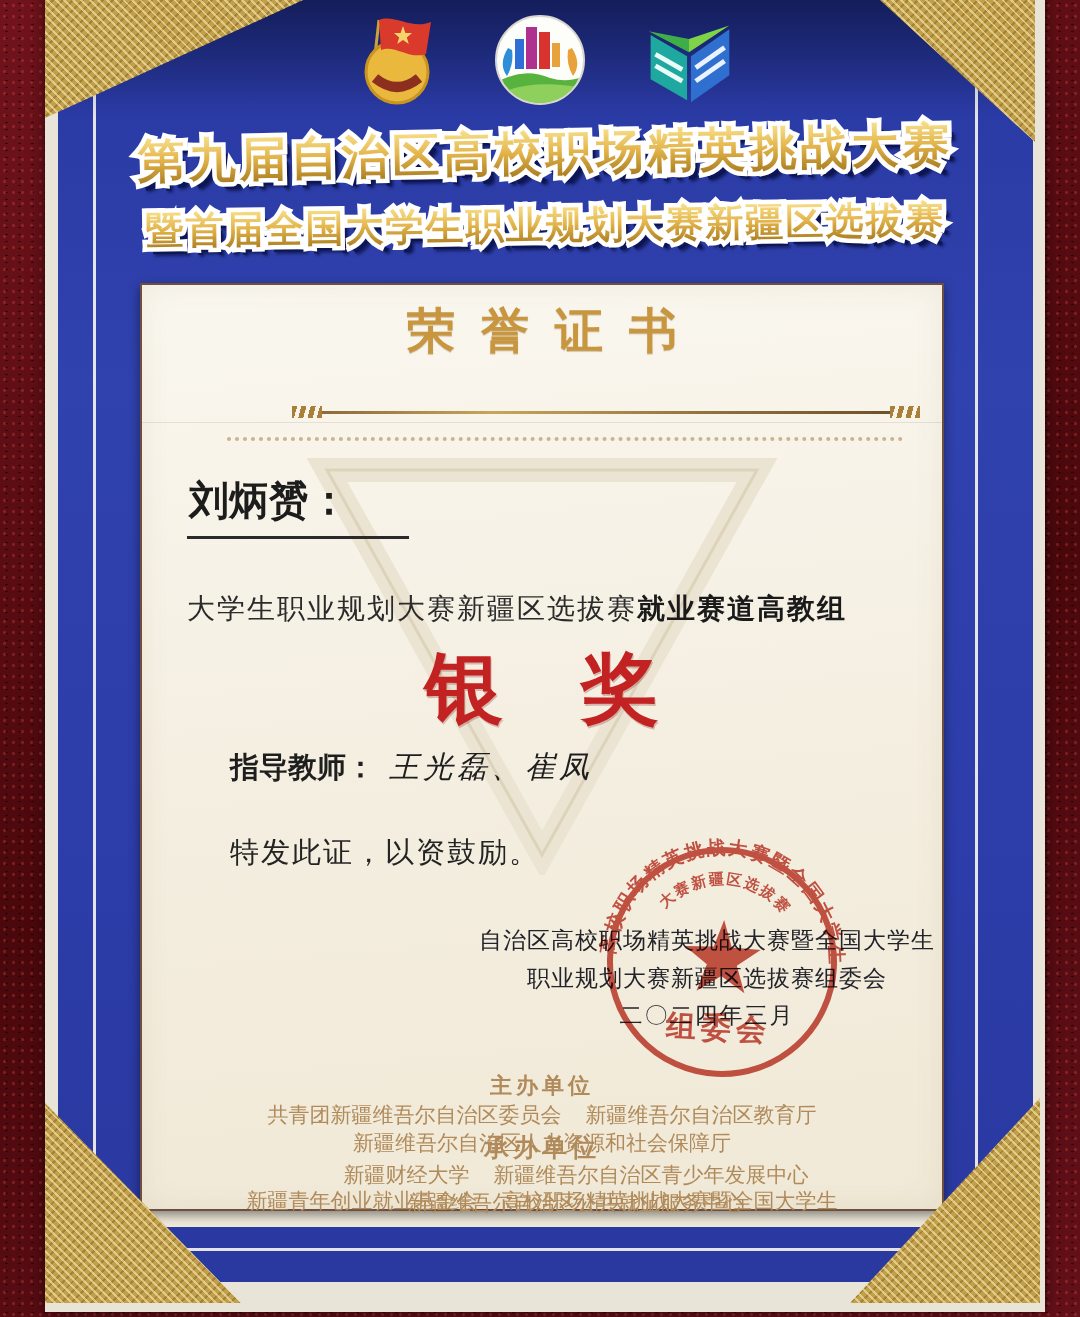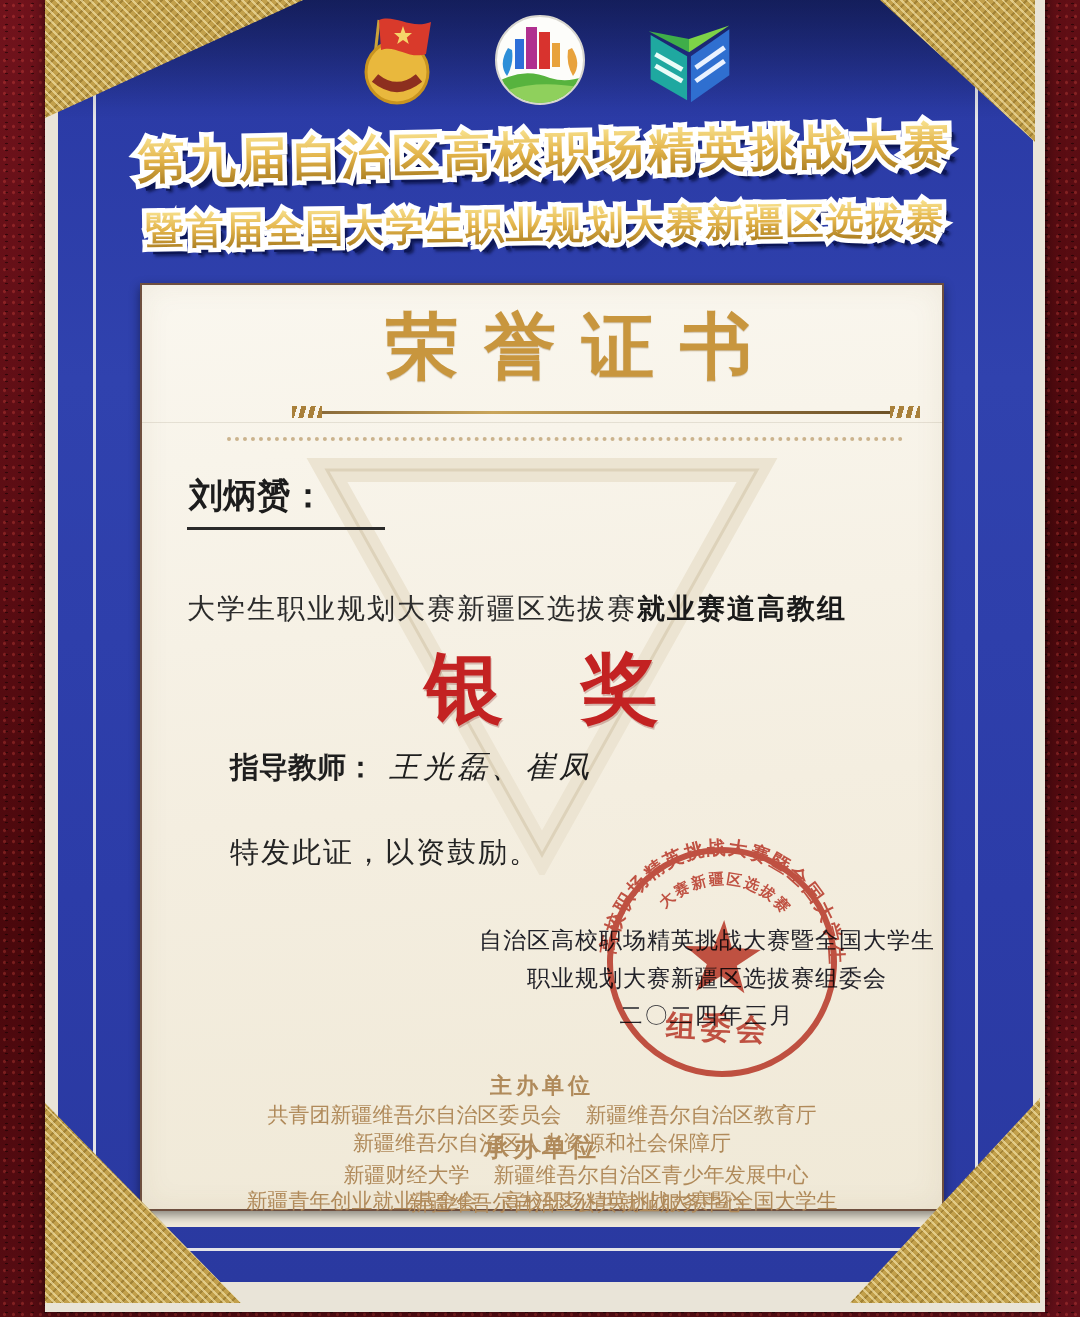--- a/index.html
+++ b/index.html
@@ -43,28 +43,28 @@
   .banner-line .fill{position:absolute;left:0;top:0;width:100%;
      -webkit-text-stroke:0;color:#d8ab3a;
      background:linear-gradient(180deg,#f9e492 8%,#e3b44a 48%,#a87b1f 88%);
      -webkit-background-clip:text;background-clip:text;color:transparent;}
   
   .sheet{left:140px;top:283px;width:800px;height:924px;
      background:linear-gradient(175deg,#faf7ef, #f4eee0 55%, #f0e9d7);
      border:2px solid #6e4f3f;box-shadow:0 4px 10px rgba(0,0,0,.45), inset 0 0 30px rgba(120,90,40,.08);}
   .crease{left:0;top:137px;width:100%;height:1px;background:rgba(90,70,40,.12);}
   .watermark{left:160px;top:160px;}
-  .cert-title{left:0;top:14px;width:100%;text-align:center;font-size:72px;font-weight:bold;
+  .cert-title{left:0;top:14px;width:100%;text-align:center;font-size:48px;font-weight:bold;
      letter-spacing:26px;text-indent:26px;color:#c8963e;
-     text-shadow:0 1px 1px rgba(120,80,20,.35);padding-left:27px;}
+     text-shadow:0 1px 1px rgba(120,80,20,.35);}
   .divider{left:150px;top:120px;width:628px;height:14px;display:flex;align-items:center;}
   .divider .line{flex:1;height:3px;background:linear-gradient(90deg,#8a6b3a,#c9a55a 30%,#8f6f3c 70%,#6e5328);}
   .orn{width:30px;height:12px;background:repeating-linear-gradient(105deg,#a9803a 0 5px,transparent 5px 9px);}
   .dotted{left:85px;top:152px;width:676px;border-top:4px dotted #cbb38d;}
-  .name{left:45px;top:188px;font-size:34px;font-weight:bold;color:#1c1c1c;
+  .name{left:45px;top:188px;font-size:40px;font-weight:bold;color:#1c1c1c;
      border-bottom:3px solid #2a2a2a;padding:0 60px 8px 2px;}
   .body-l1{left:45px;top:262px;width:720px;font-size:28px;line-height:40px;color:#2b2b2b;
      letter-spacing:2px;text-indent:2em;}
   .body-l2{left:45px;top:304px;width:740px;font-size:28px;line-height:40px;color:#2b2b2b;letter-spacing:2px;}
   .body-l2 b{font-weight:bold;color:#1a1a1a;}
   .award{left:0;top:352px;width:100%;text-align:center;font-size:78px;font-weight:bold;
      color:#c32222;font-family:"DejaVu Serif","Liberation Serif",serif;
      text-shadow:1px 2px 0 rgba(120,10,10,.25);}
   .advisor{left:88px;top:462px;font-size:29px;color:#1e1e1e;}
   .advisor .label{font-weight:bold;}

